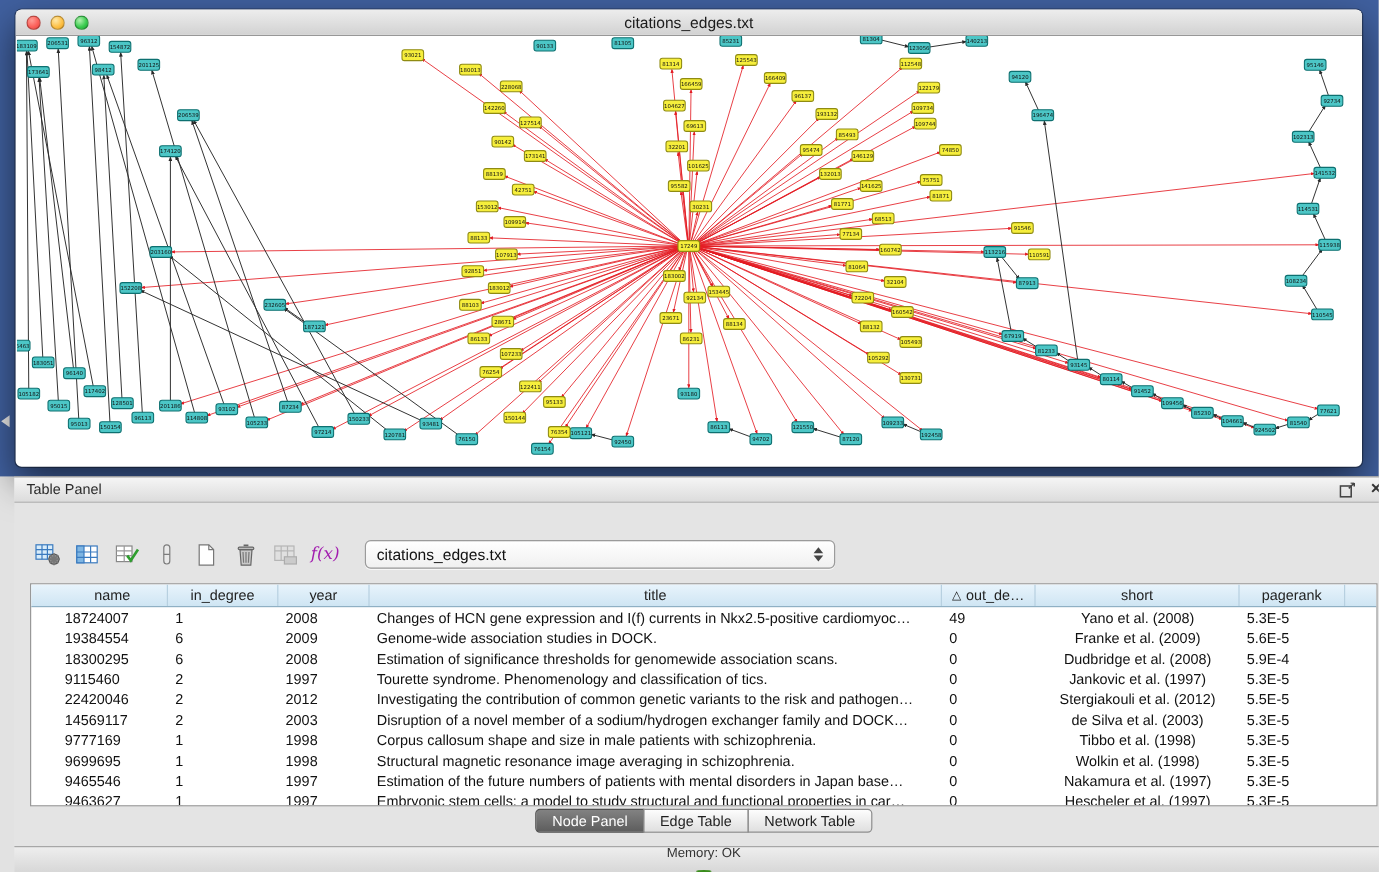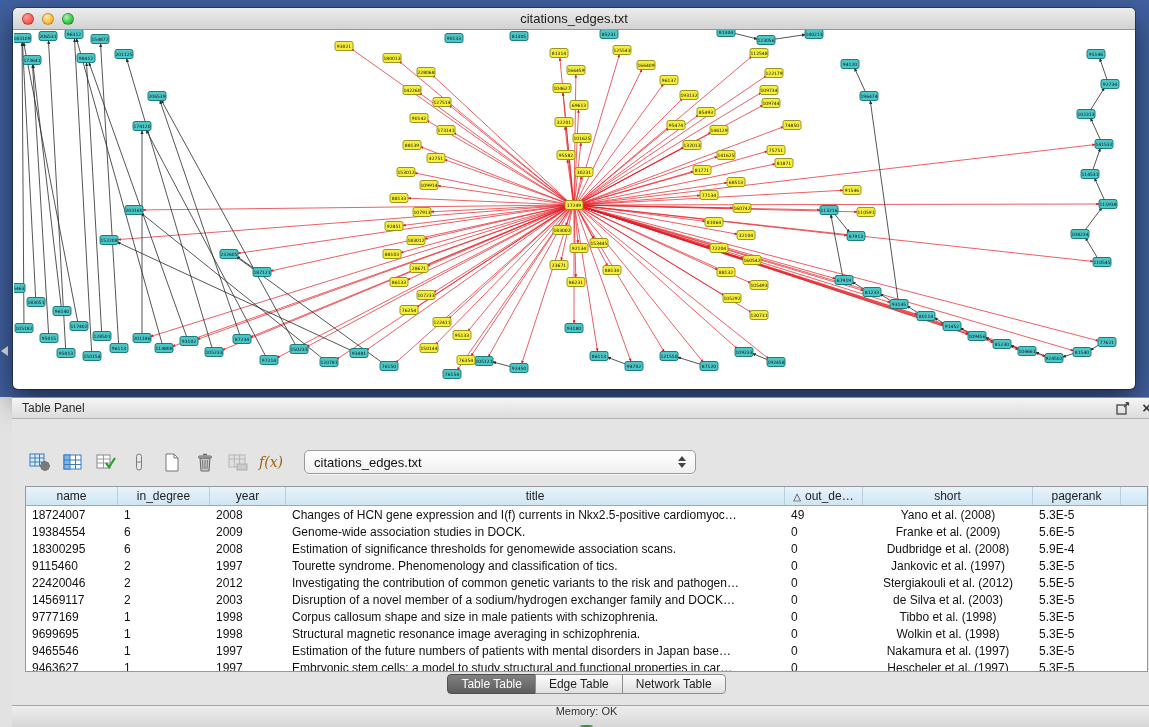--- a/index.html
+++ b/index.html
@@ -50,38 +50,38 @@
     border-bottom:1px solid #b2b2b2;
     display:flex; align-items:center; padding:0 10px; font-size:12px; color:#2b2b2b;
   }
   .panel-title { flex:0 0 auto; }
   .panel-spacer { flex:1; }
   .panel-btn { margin-left:12px; color:#333; display:flex; align-items:center; cursor:default; }
   .close-x { font-size:15px; font-weight:bold; line-height:14px; }
 
   .toolbar { display:flex; align-items:center; gap:5px; padding:30px 12px 0 14px; }
   .tool-btn { width:28px; height:26px; display:flex; align-items:center; justify-content:center; border-radius:3px; }
-  .fx { font-family:"DejaVu Serif", serif; font-style:italic; font-size:14px; color:#a16207; }
+  .fx { font-family:"DejaVu Serif", serif; font-style:italic; font-size:14px; color:#a21caf; }
   .combo {
     margin-left:14px; width:392px; height:24px;
     background:linear-gradient(#ffffff,#f0f0f0);
     border:1px solid #9b9b9b; border-radius:5px;
     display:flex; align-items:center; padding:0 9px; font-size:13px; color:#111;
     box-shadow:0 1px 0 rgba(255,255,255,.7);
   }
   .combo-arrows { margin-left:auto; display:flex; flex-direction:column; gap:2px; align-items:center; }
   .tri-up   { width:0; height:0; border-left:4px solid transparent; border-right:4px solid transparent; border-bottom:5px solid #444; }
   .tri-down { width:0; height:0; border-left:4px solid transparent; border-right:4px solid transparent; border-top:5px solid #444; }
 
   .table-area {
     position:absolute; left:13px; right:13px; top:88px; bottom:55px;
     background:#fff; border:1px solid #989898; overflow:hidden;
     display:flex; flex-direction:column;
   }
-  .grid-row { display:grid; grid-template-columns:92px 92px 76px 1fr 78px 170px 88px 26px; }
+  .grid-row { display:grid; grid-template-columns:92px 92px 76px 1fr 78px 170px 88px 26px;padding-left:22px; }
   .thead {
     height:19px; flex:0 0 19px;
     background:linear-gradient(#e8f4fc,#cfe5f3);
     border-bottom:1px solid #8fb0c4;
   }
   .th {
     font-size:12px; color:#222; display:flex; align-items:center; justify-content:center;
     border-right:1px solid #b7d0e0; height:100%; overflow:hidden; white-space:nowrap;
   }
   .th .sort-glyph { margin-right:4px; font-size:10px; }
@@ -1054,21 +1054,21 @@
           <div class="td">Embryonic stem cells: a model to study structural and functional properties in car…</div>
           <div class="td">0</div>
           <div class="td center">Hescheler et al. (1997)</div>
           <div class="td">5.3E-5</div>
           <div class="td"></div>
         </div>
       </div>
   </div>
 
   <div class="tabs">
-      <div class="tab selected">Table Table</div>
+      <div class="tab selected">Node Panel</div>
       <div class="tab">Edge Table</div>
       <div class="tab">Network Table</div>
     </div>
 
   <div class="statusbar">
     <span>Memory: OK</span>
     <span class="mem-orb"></span>
   </div>
 </div>
 

